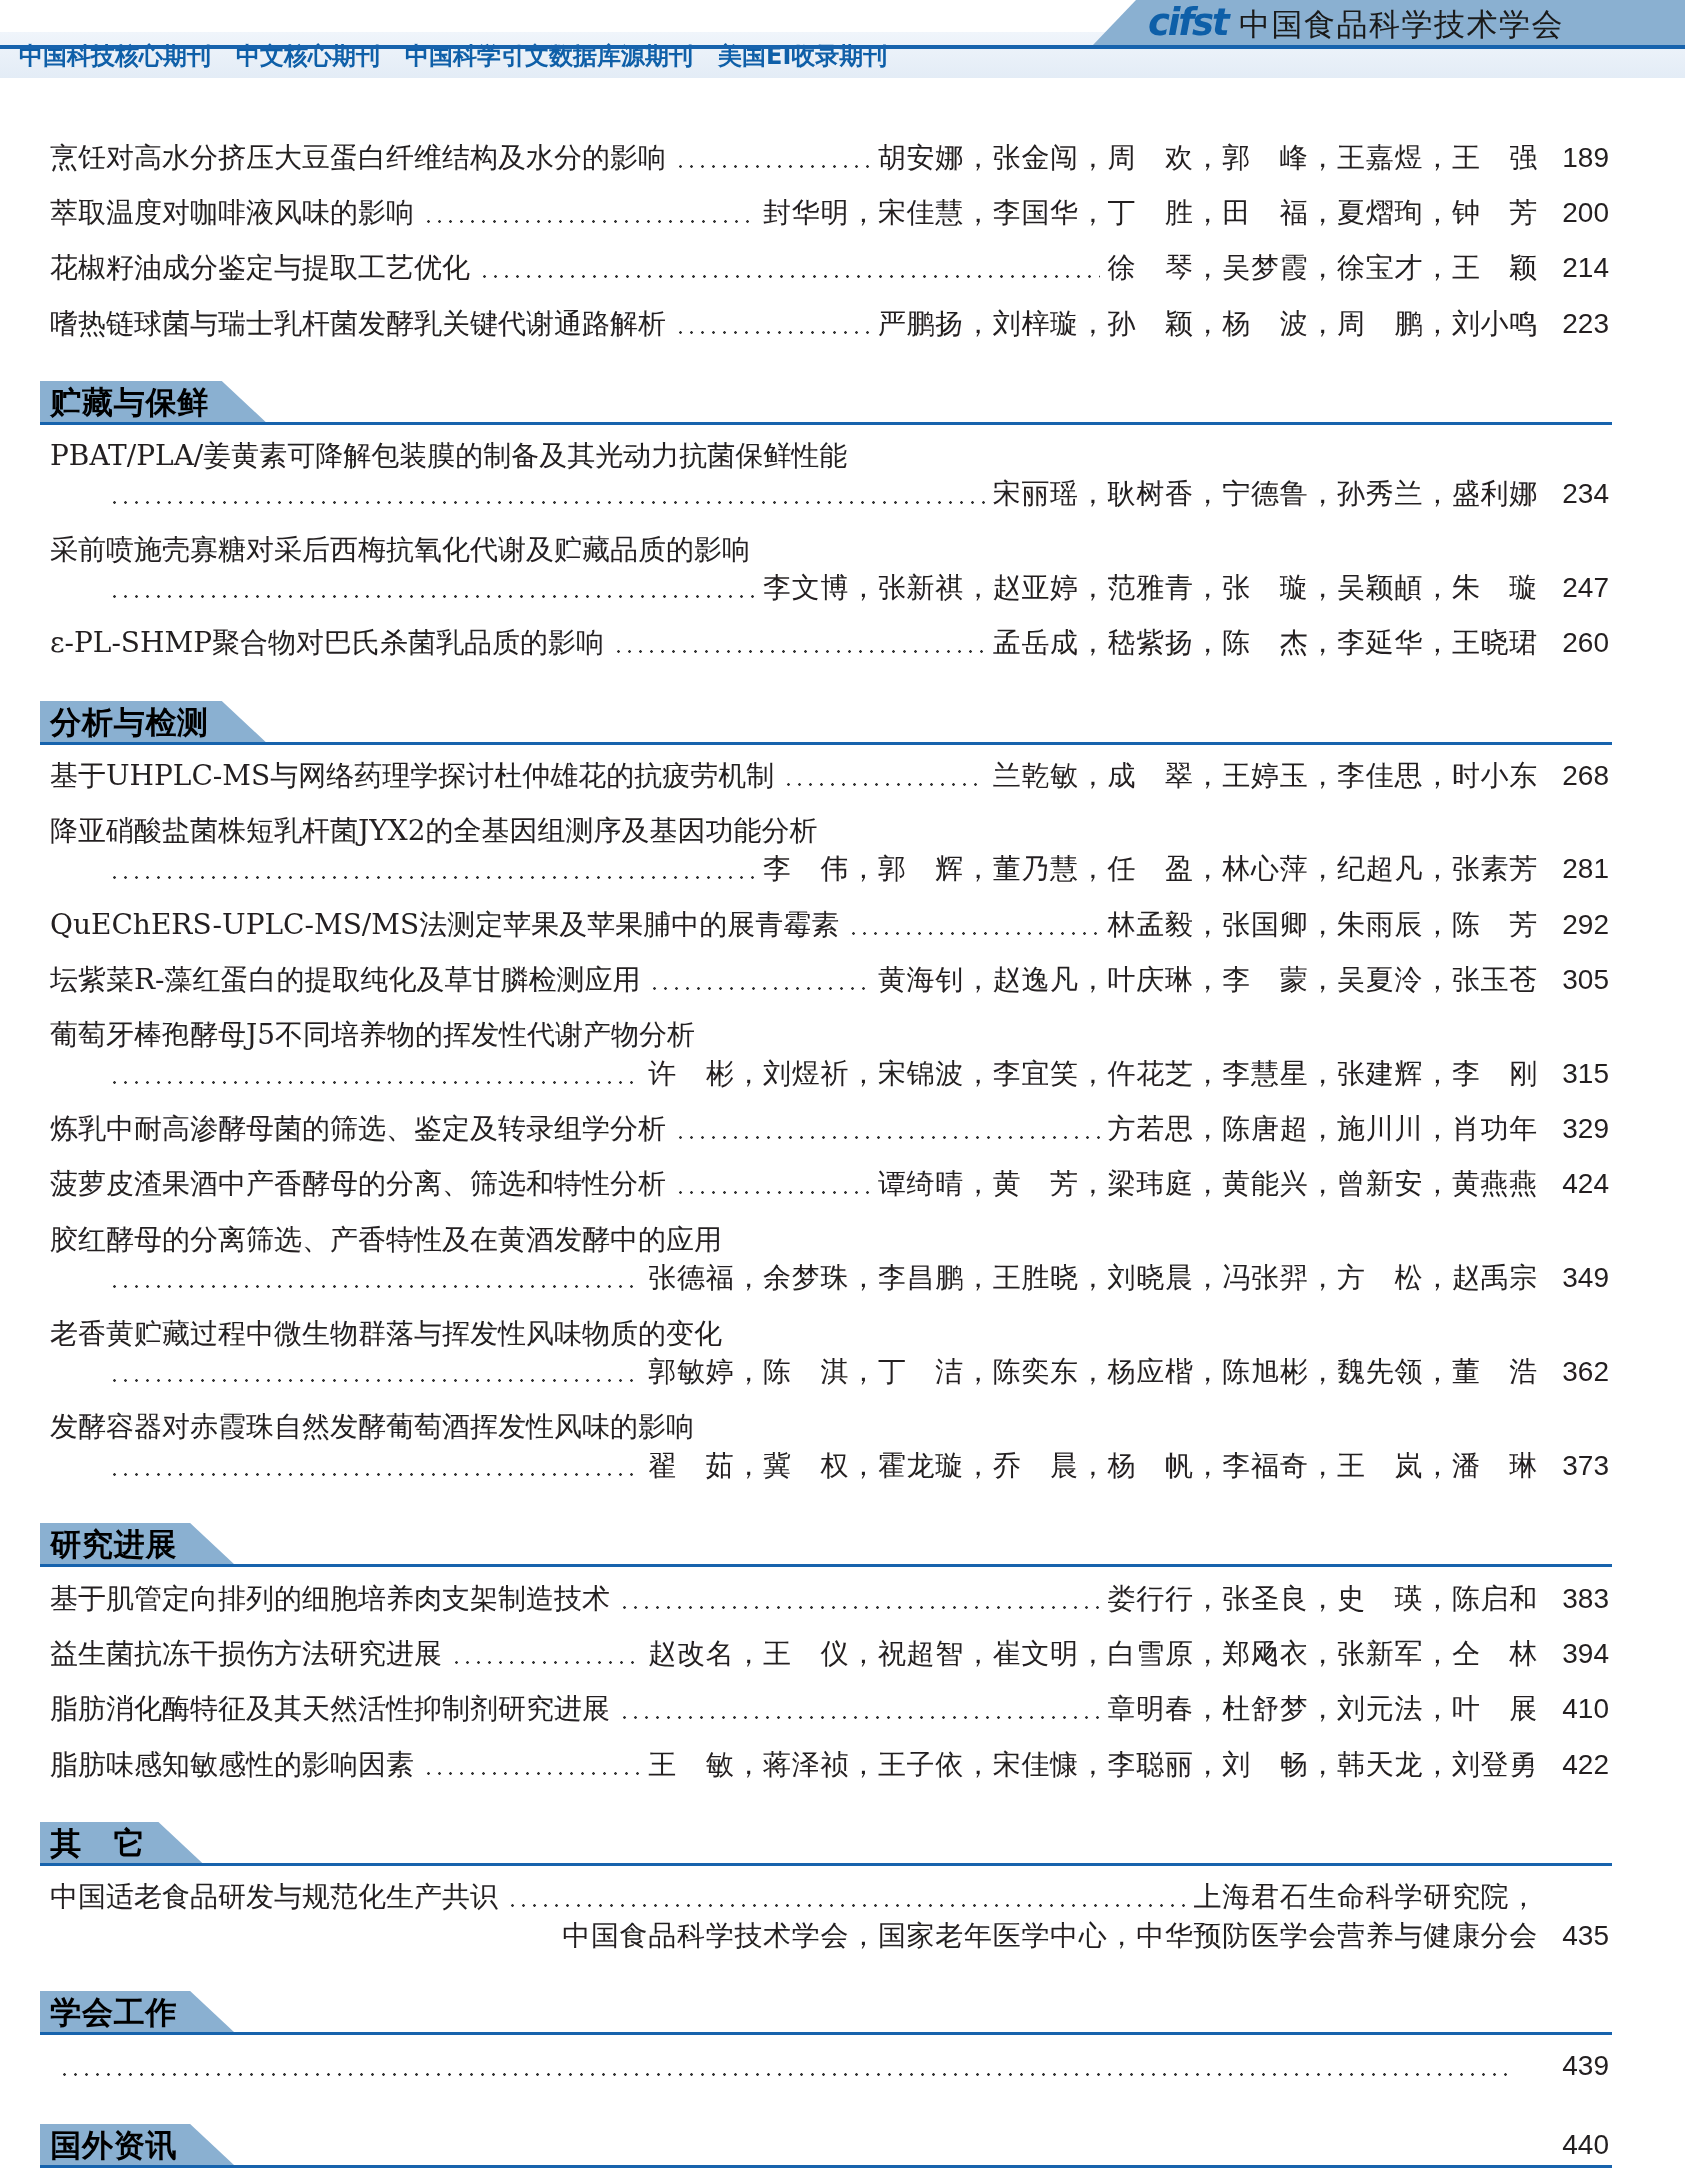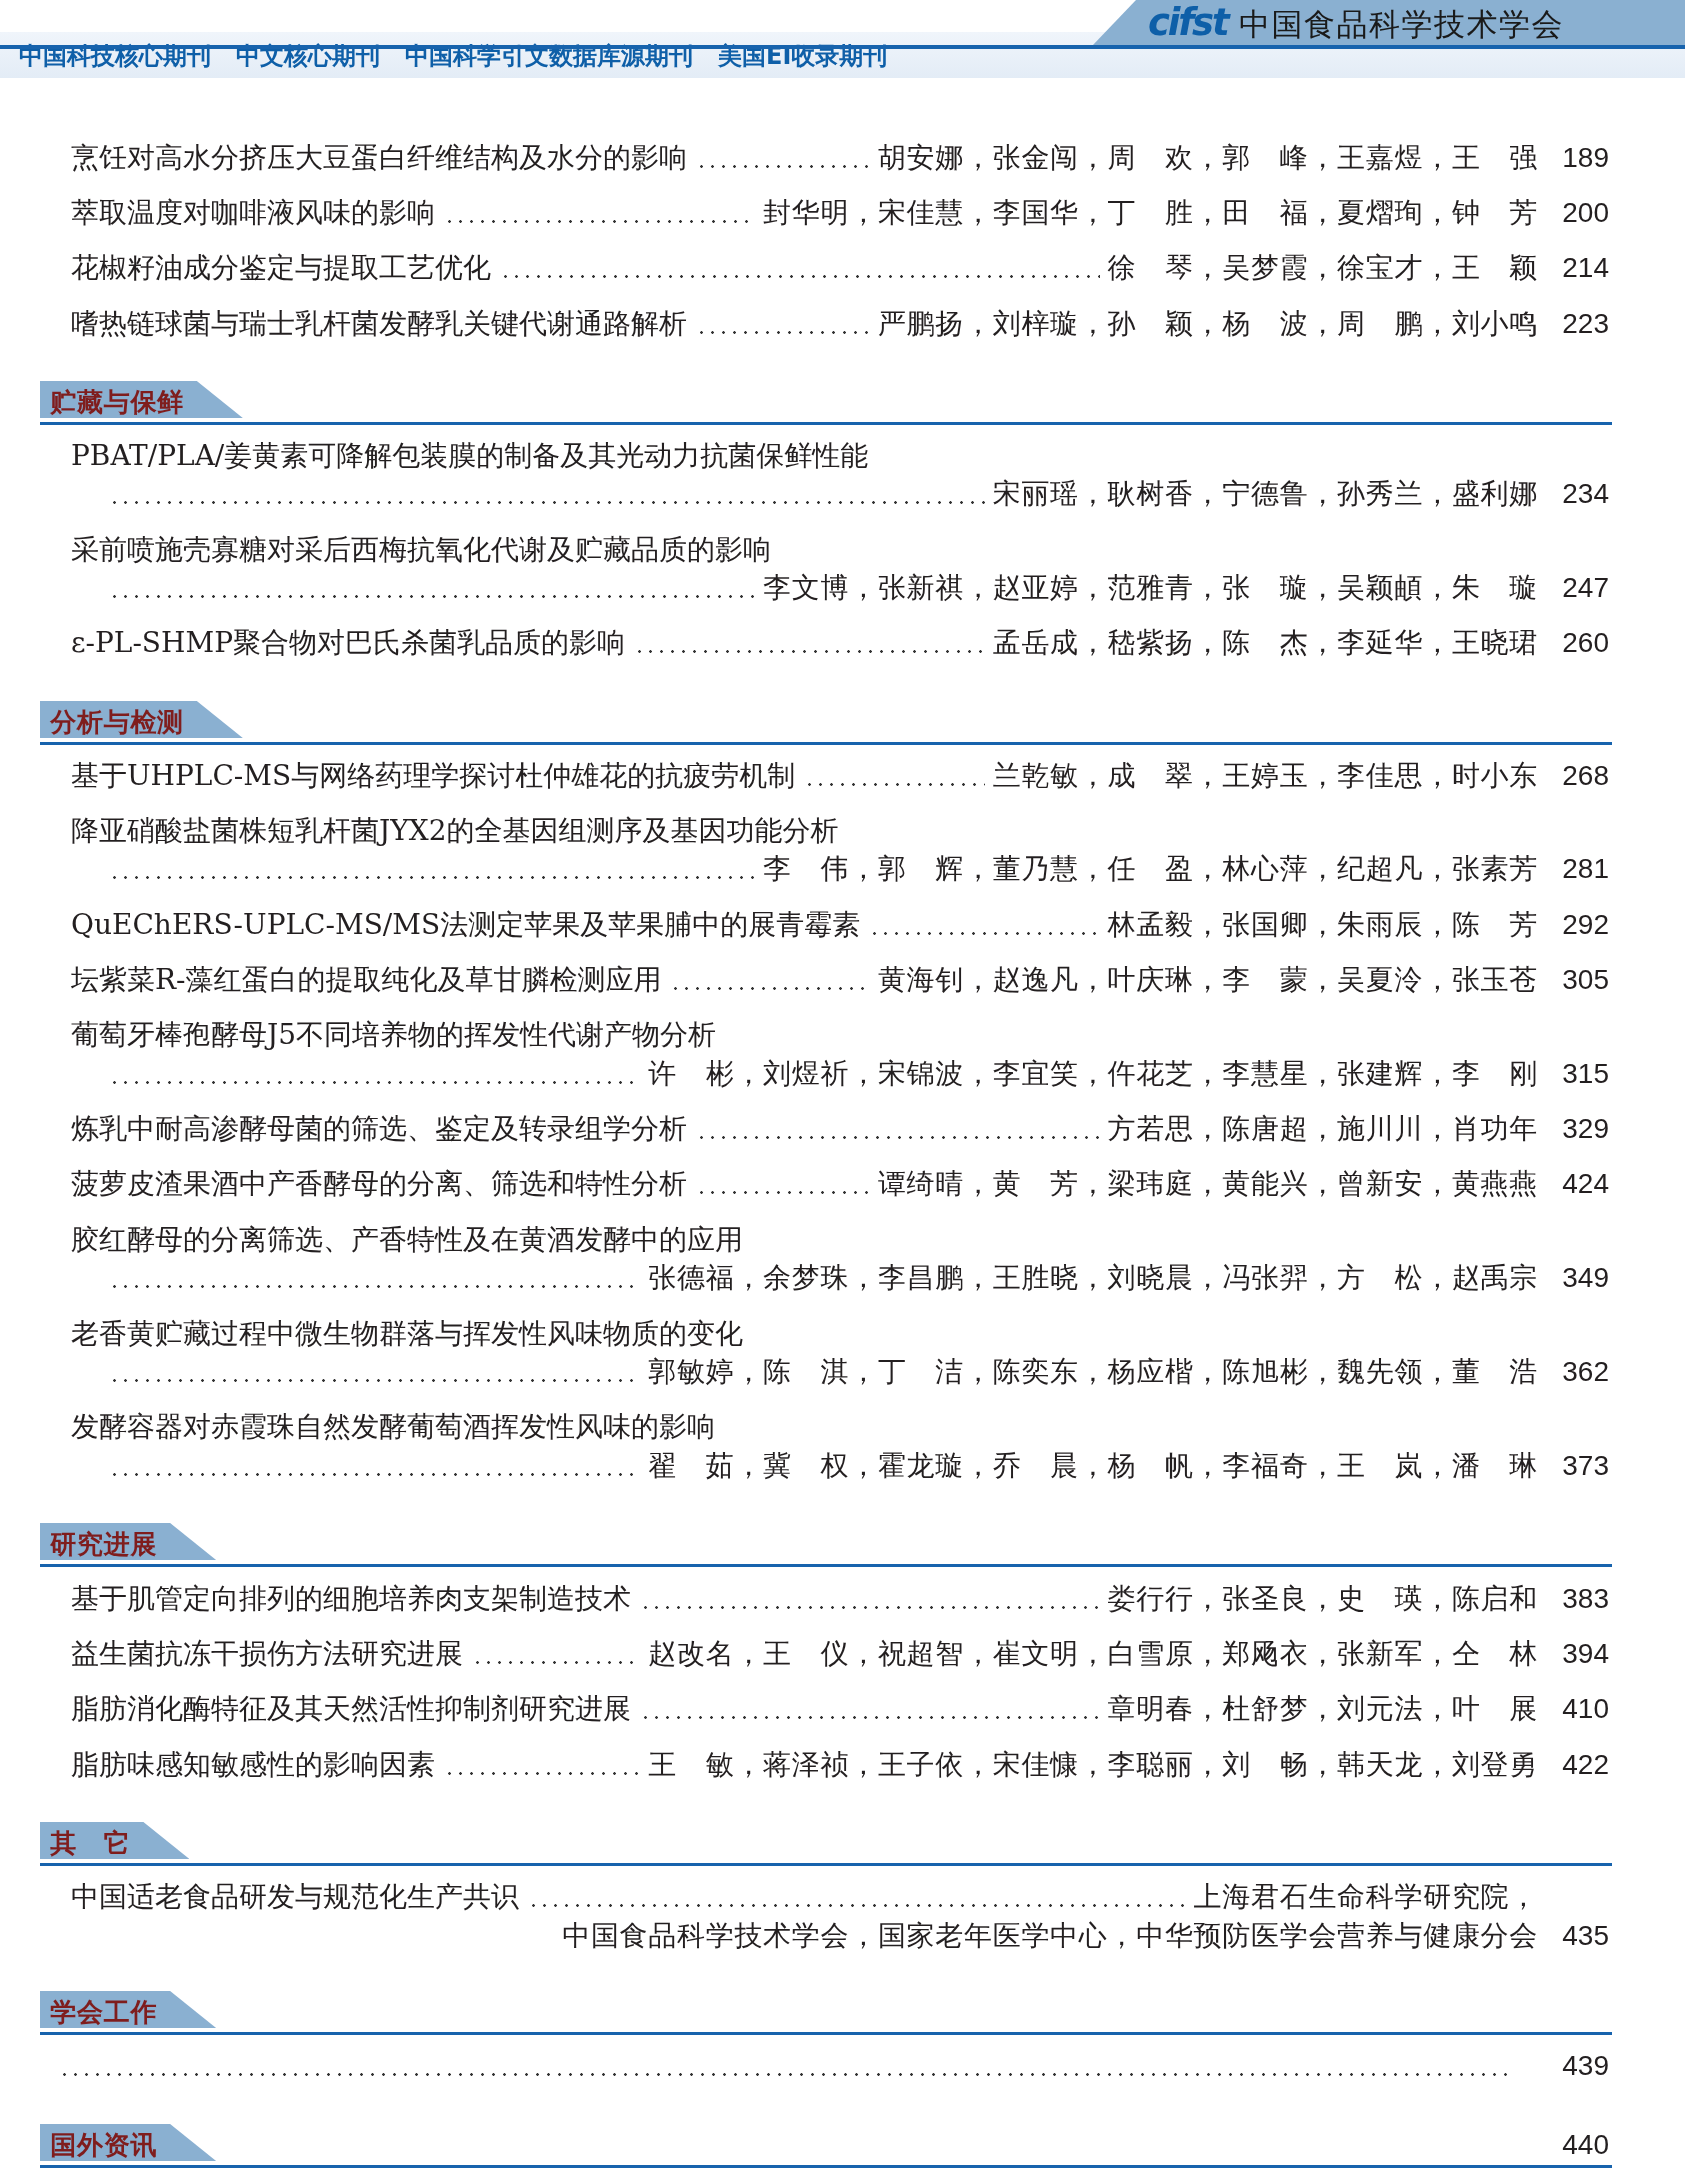--- a/index.html
+++ b/index.html
@@ -38,45 +38,45 @@
   .header-rule {
     position: absolute; left: 0; top: 45px; width: 1686px; height: 3.7px; background: #1763ad;
   }
 
   
   .toc { position: absolute; left: 0; top: 0; width: 1686px; }
   .entry-line {
     position: absolute; left: 50px; width: 1559px; height: 38px;
     display: flex; align-items: flex-end; font-size: 28px; line-height: 38px;
   }
-  .title { white-space: nowrap; flex: 0 0 auto; margin-left: 21px; }
+  .title { white-space: nowrap; flex: 0 0 auto; }
   .title i { font-style: italic; }
   .leader {
     flex: 1 1 auto; margin: 0 7.4px 8.9px 8.9px; height: 3px;
     background-image: radial-gradient(circle, #333 1.2px, transparent 1.5px);
     background-size: 11px 3px; background-repeat: repeat-x; background-position: left center;
   }
   .leader.indent { margin-left: 59px; }
   .authors { white-space: nowrap; flex: 0 0 auto; letter-spacing: 0.7px; }
   .page {
     flex: 0 0 auto; width: 71px; text-align: right;
     font-family: "Liberation Sans", "DejaVu Sans", sans-serif; font-size: 28px;
   }
 
   
   .section {
     position: absolute; left: 40px; width: 1572px; height: 46px;
   }
   .section-tab {
-    position: absolute; left: 0; top: 0; height: 37px;
+    position: absolute; left: 0; top: 0; height: 43px;
     background: #8ab0d1;
     clip-path: polygon(0 0, calc(100% - 46px) 0, 100% 100%, 0 100%);
     padding: 0 59px 0 10.3px;
     font-family: "DejaVu Sans", "Liberation Sans", sans-serif;
-    font-size: 26px; line-height: 43px; color: #7f1d1d; font-weight: bold; letter-spacing: 0.7px;
+    font-size: 31px; line-height: 43px; color: #000000; font-weight: bold; letter-spacing: 0.7px;
   }
   .section-rule {
     position: absolute; left: 0; top: 41px; width: 1572px; height: 3px; background: #1763ad;
   }
 </style>
 </head>
 <body>
 
 <div class="header">
   <div class="header-tags">

